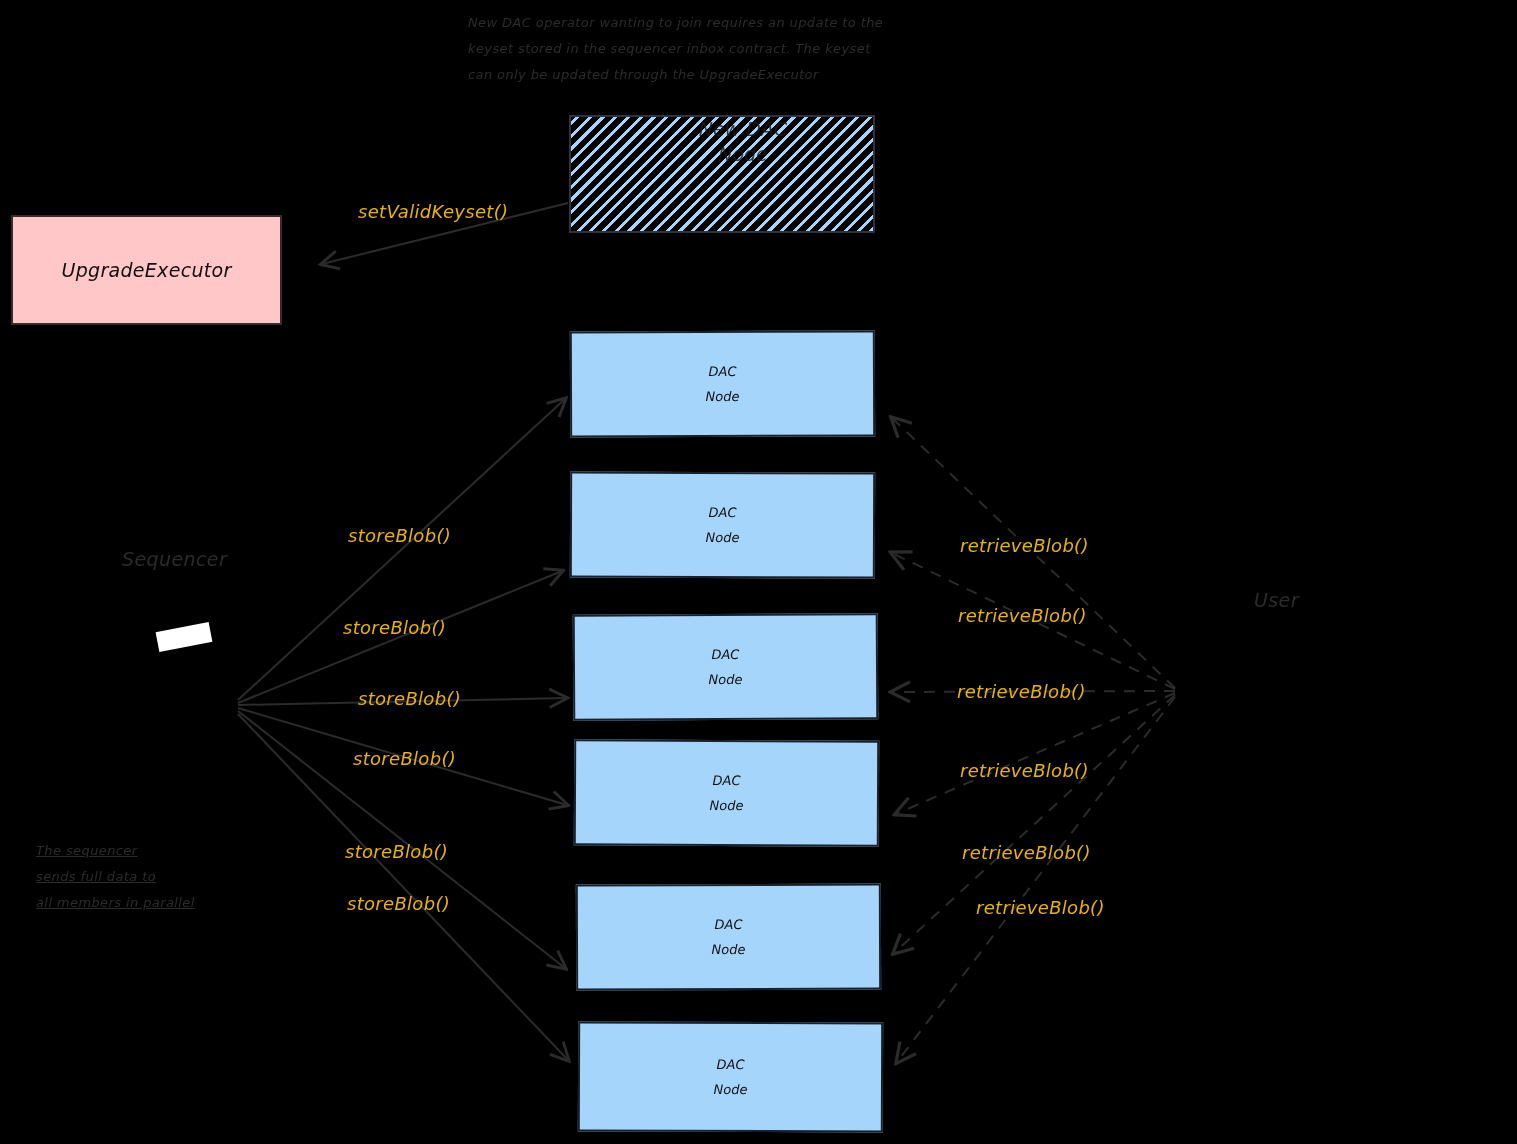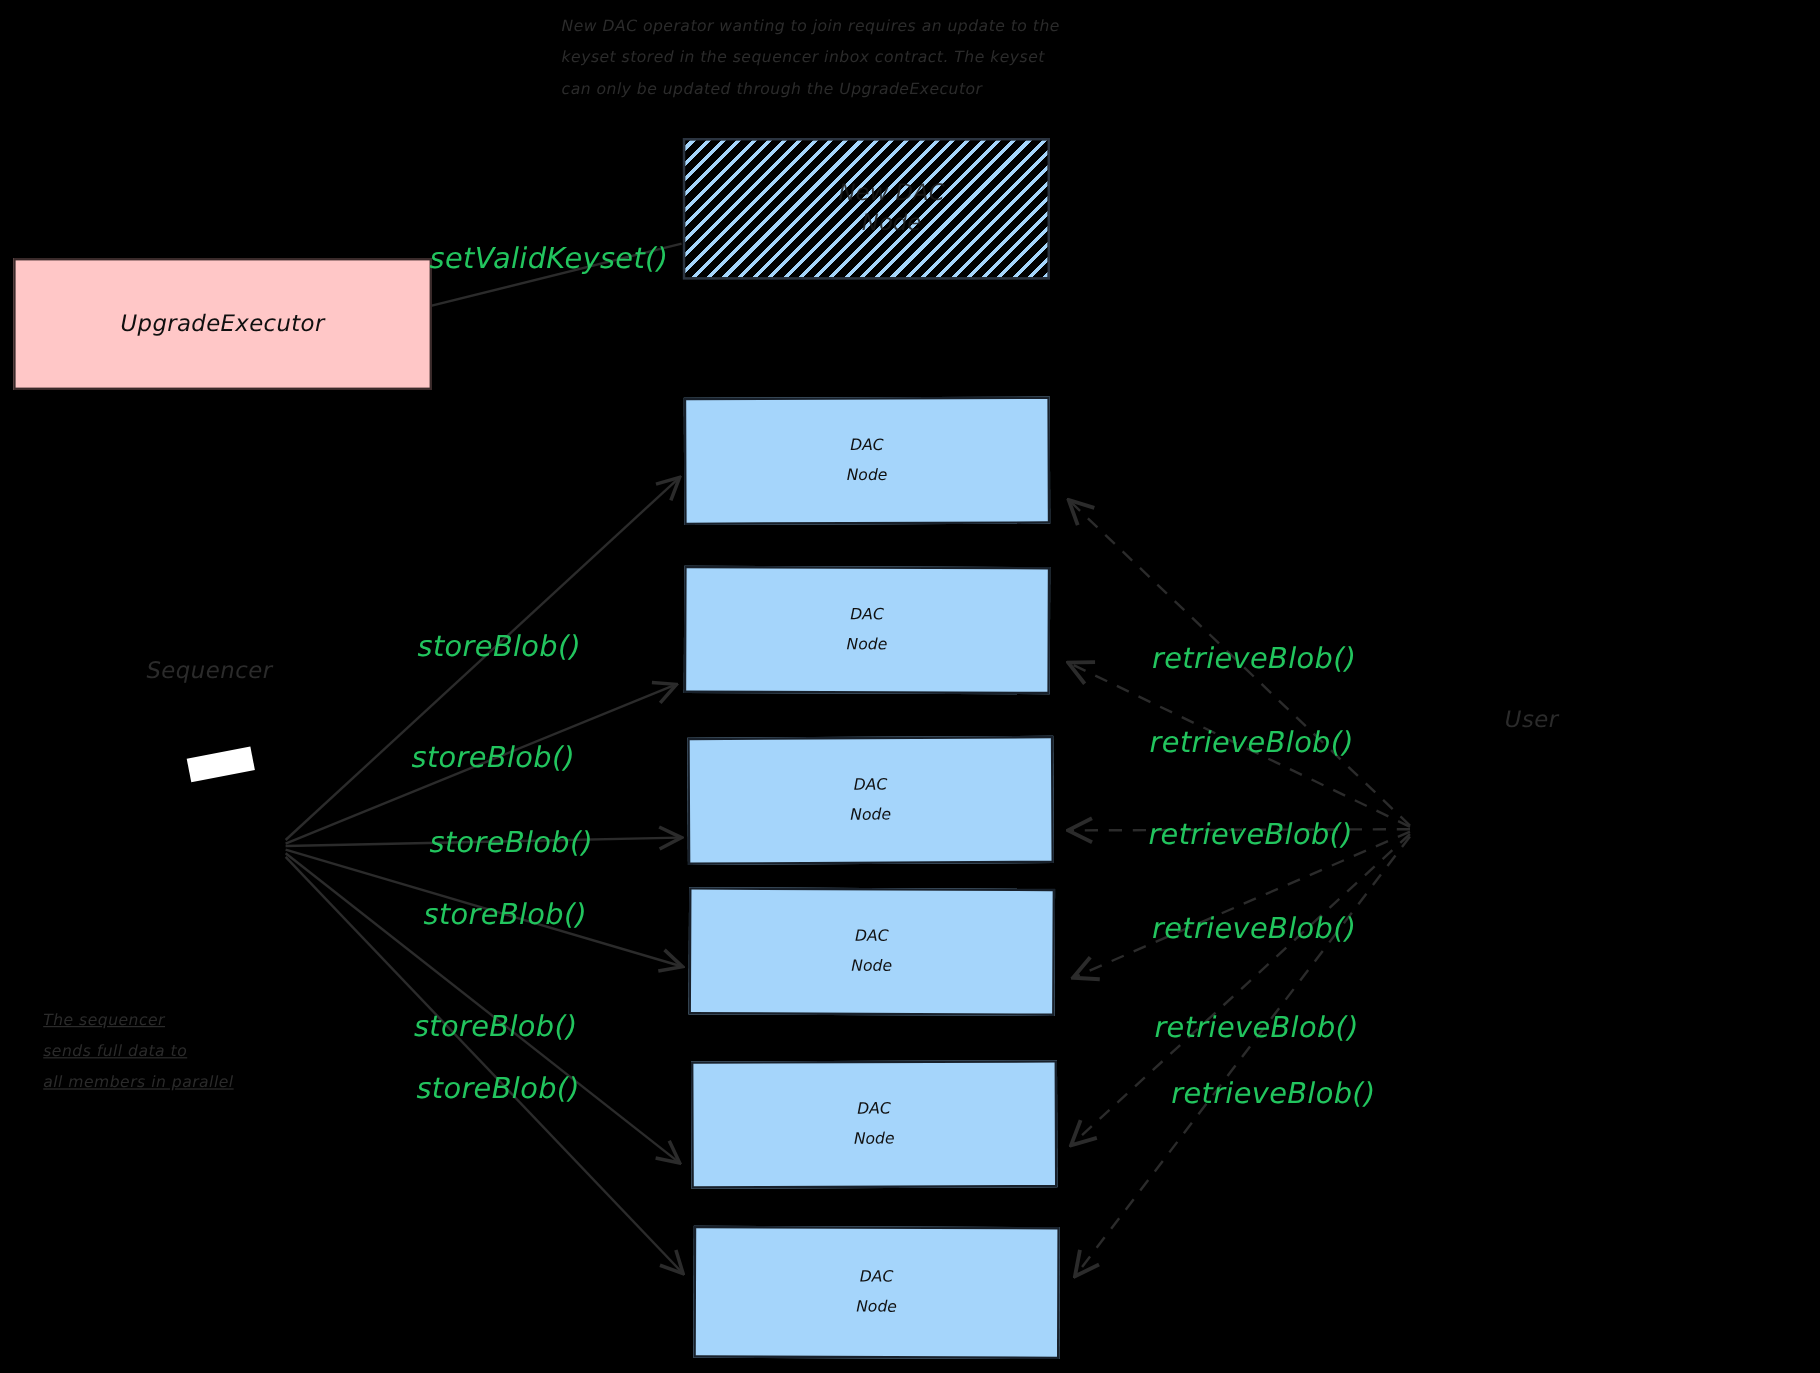--- a/index.html
+++ b/index.html
@@ -27,23 +27,23 @@
     color: #2b2b2b;
     font-family: "DejaVu Sans", sans-serif;
     font-size: 13px;
     line-height: 26px;
     letter-spacing: 0.4px;
     font-style: italic;
     white-space: pre-line;
   }
   .edge-label {
     position: absolute;
-    color: #22c55e;
-    font-family: "DejaVu Sans", sans-serif;
-    font-size: 24px;
+    color: #eab308;
+    font-family: "DejaVu Sans", sans-serif;
+    font-size: 18px;
     font-style: italic;
     letter-spacing: 0.3px;
     white-space: nowrap;
   }
   .actor-label {
     position: absolute;
     color: #2b2b2b;
     font-family: "DejaVu Sans", sans-serif;
     font-size: 19px;
     font-style: italic;
@@ -90,21 +90,21 @@
     box-sizing: border-box;
     background-color: #0b0d10;
     background-image: repeating-linear-gradient(
       -45deg,
       #a5d5fb 0px,
       #a5d5fb 3px,
       #000000 3px,
       #000000 9px
     );
     display: flex;
-    align-items: center;
+    align-items: flex-start;
     justify-content: center;
     padding-left: 42px;
   }
   .hatched-box-label {
     color: #1b1b1b;
     font-family: "DejaVu Sans", sans-serif;
     font-size: 19px;
     font-style: italic;
     line-height: 25px;
     text-align: center;
@@ -164,21 +164,21 @@
 
   <div class="note" style="left:36px; top:838px; width:240px;text-decoration:underline;">The sequencer
 sends full data to
 all members in parallel</div>
 
   <div class="hatched-box" style="left:569px; top:115px; width:306px; height:118px;">
     <span class="hatched-box-label">New DAC
 Node</span>
   </div>
 
-  <div class="upgrade-box" style="left:11px; top:215px; width:349px; height:110px;">
+  <div class="upgrade-box" style="left:11px; top:215px; width:271px; height:110px;">
     <span class="upgrade-box-label">UpgradeExecutor</span>
   </div>
 
   <div class="actor-label" style="left:122px; top:548px;">Sequencer</div>
   <div class="sequencer-icon" style="left:157px; top:627px;"></div>
 
   <div class="actor-label" style="left:1254px; top:589px;">User</div>
 
   <div class="node-box" style="left:570px; top:331px; width:305px; height:106px; transform:rotate(-0.2deg);">
     <span class="node-box-label">DAC

